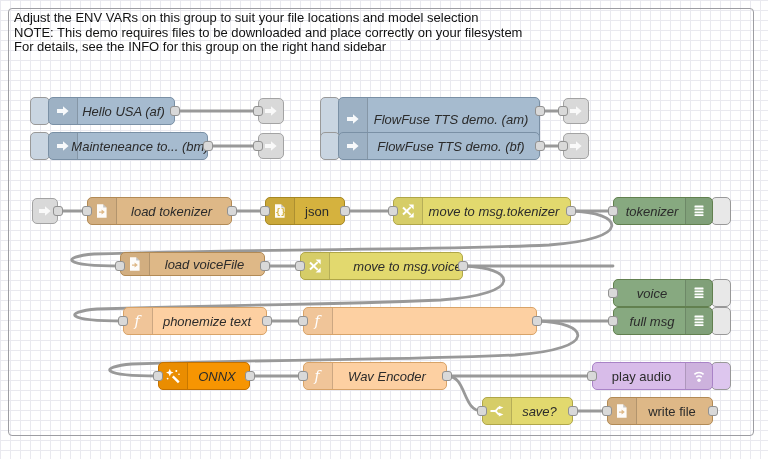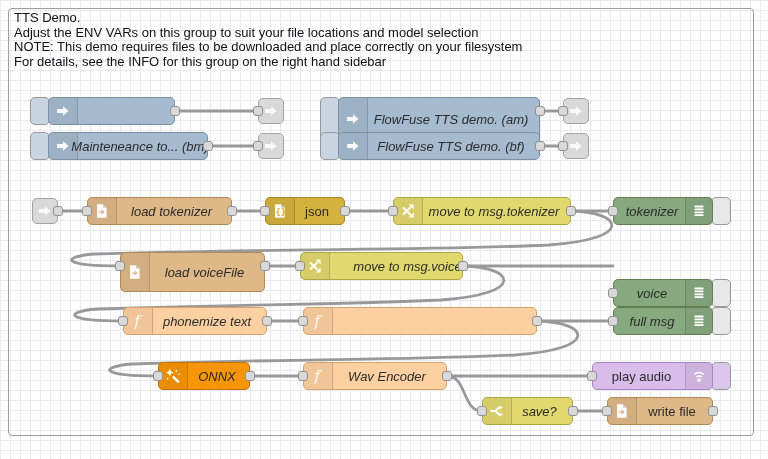--- a/index.html
+++ b/index.html
@@ -45,21 +45,20 @@
     border:1px solid #999;border-radius:5px;box-sizing:border-box;
   }
   .link-node .node-body{display:flex;align-items:center;justify-content:center;}
 </style>
 </head>
 <body>
 
 <div class="canvas">
   <div class="group-box" id="groupBox" style="left: 8px; top: 8px; width: 746px; height: 428px; border-color: rgb(157, 157, 162);"></div>
   <div class="group-info" id="groupInfo" style="left: 14px; top: 11px;">
-      <div>TTS Demo.</div>
       <div>Adjust the ENV VARs on this group to suit your file locations and model selection</div>
       <div>NOTE: This demo requires files to be downloaded and place correctly on your filesystem</div>
       <div>For details, see the INFO for this group on the right hand sidebar</div>
     </div>
   <svg class="wires" id="wiresLayer" width="768" height="459">
       <path d="M175,111 C216.5,111 216.5,111 258,111" class="wire" stroke="#999999"></path>
       <path d="M208,146 C233,146 233,146 258,146" class="wire" stroke="#999999"></path>
       <path d="M540,111 C560,111 543,111 563,111" class="wire" stroke="#999999"></path>
       <path d="M540,146 C560,146 543,146 563,146" class="wire" stroke="#999999"></path>
       <path d="M58,211 C78,211 67,211 87,211" class="wire" stroke="#999999"></path>
@@ -80,20 +79,21 @@
     </svg>
   <div id="nodesLayer">
       <div class="node" style="left: 48px; top: 97px; width: 127px; height: 28px;">
         <div class="nbutton" style="background: rgb(201, 213, 225); left: -18px;"></div>
         <div class="node-body" style="background: rgb(166, 187, 207); border-color: rgb(122, 144, 165);">
           <div class="strip left">
             <svg width="16" height="16" viewBox="0 0 16 16">
               <path d="M2 6h6V3.2L13.6 8 8 12.8V10H2z" fill="#fff" opacity=".92"></path>
             </svg>
           </div>
+          <span class="node-label it" style="left: 30px; right: 6px;">Hello USA (af)</span>
         </div>
         <div class="port" style="top: 9px; right: -5px;"></div>
       </div>
       <div class="node" style="left: 48px; top: 132px; width: 160px; height: 28px;">
         <div class="nbutton" style="background: rgb(201, 213, 225); left: -18px;"></div>
         <div class="node-body" style="background: rgb(166, 187, 207); border-color: rgb(122, 144, 165);">
           <div class="strip left">
             <svg width="16" height="16" viewBox="0 0 16 16">
               <path d="M2 6h6V3.2L13.6 8 8 12.8V10H2z" fill="#fff" opacity=".92"></path>
             </svg>
@@ -231,21 +231,21 @@
                 <rect x="3.5" y="5.5" width="9" height="1.8" rx=".5"></rect>
                 <rect x="3.5" y="8.4" width="9" height="1.8" rx=".5"></rect>
                 <rect x="3.5" y="11.3" width="9" height="1.8" rx=".5"></rect>
               </g>
             </svg>
           </div>
           <span class="node-label it" style="left: 6px; right: 28px;">tokenizer</span>
         </div>
         <div class="port" style="top: 9px; left: -5px;"></div>
       </div>
-      <div class="node" style="left: 120px; top: 252px; width: 145px; height: 40px;">
+      <div class="node" style="left: 120px; top: 252px; width: 145px; height: 24px;">
         <div class="node-body" style="background: rgb(222, 184, 135); border-color: rgb(178, 138, 85);">
           <div class="strip left">
             <svg width="16" height="16" viewBox="0 0 16 16">
               <path d="M3 1.2h6.2l3.4 3.4v10.2H3z" fill="#fff" opacity=".95"></path>
               <path d="M9.2 1.2v3.4h3.4z" fill="rgba(0,0,0,.22)"></path>
               <path d="M5 8.4h2.6V6.6L10.8 9 7.6 11.6V9.8H5z" fill="#deb887"></path>
             </svg>
           </div>
           <span class="node-label it" style="left: 30px; right: 6px;">load voiceFile</span>
         </div>

